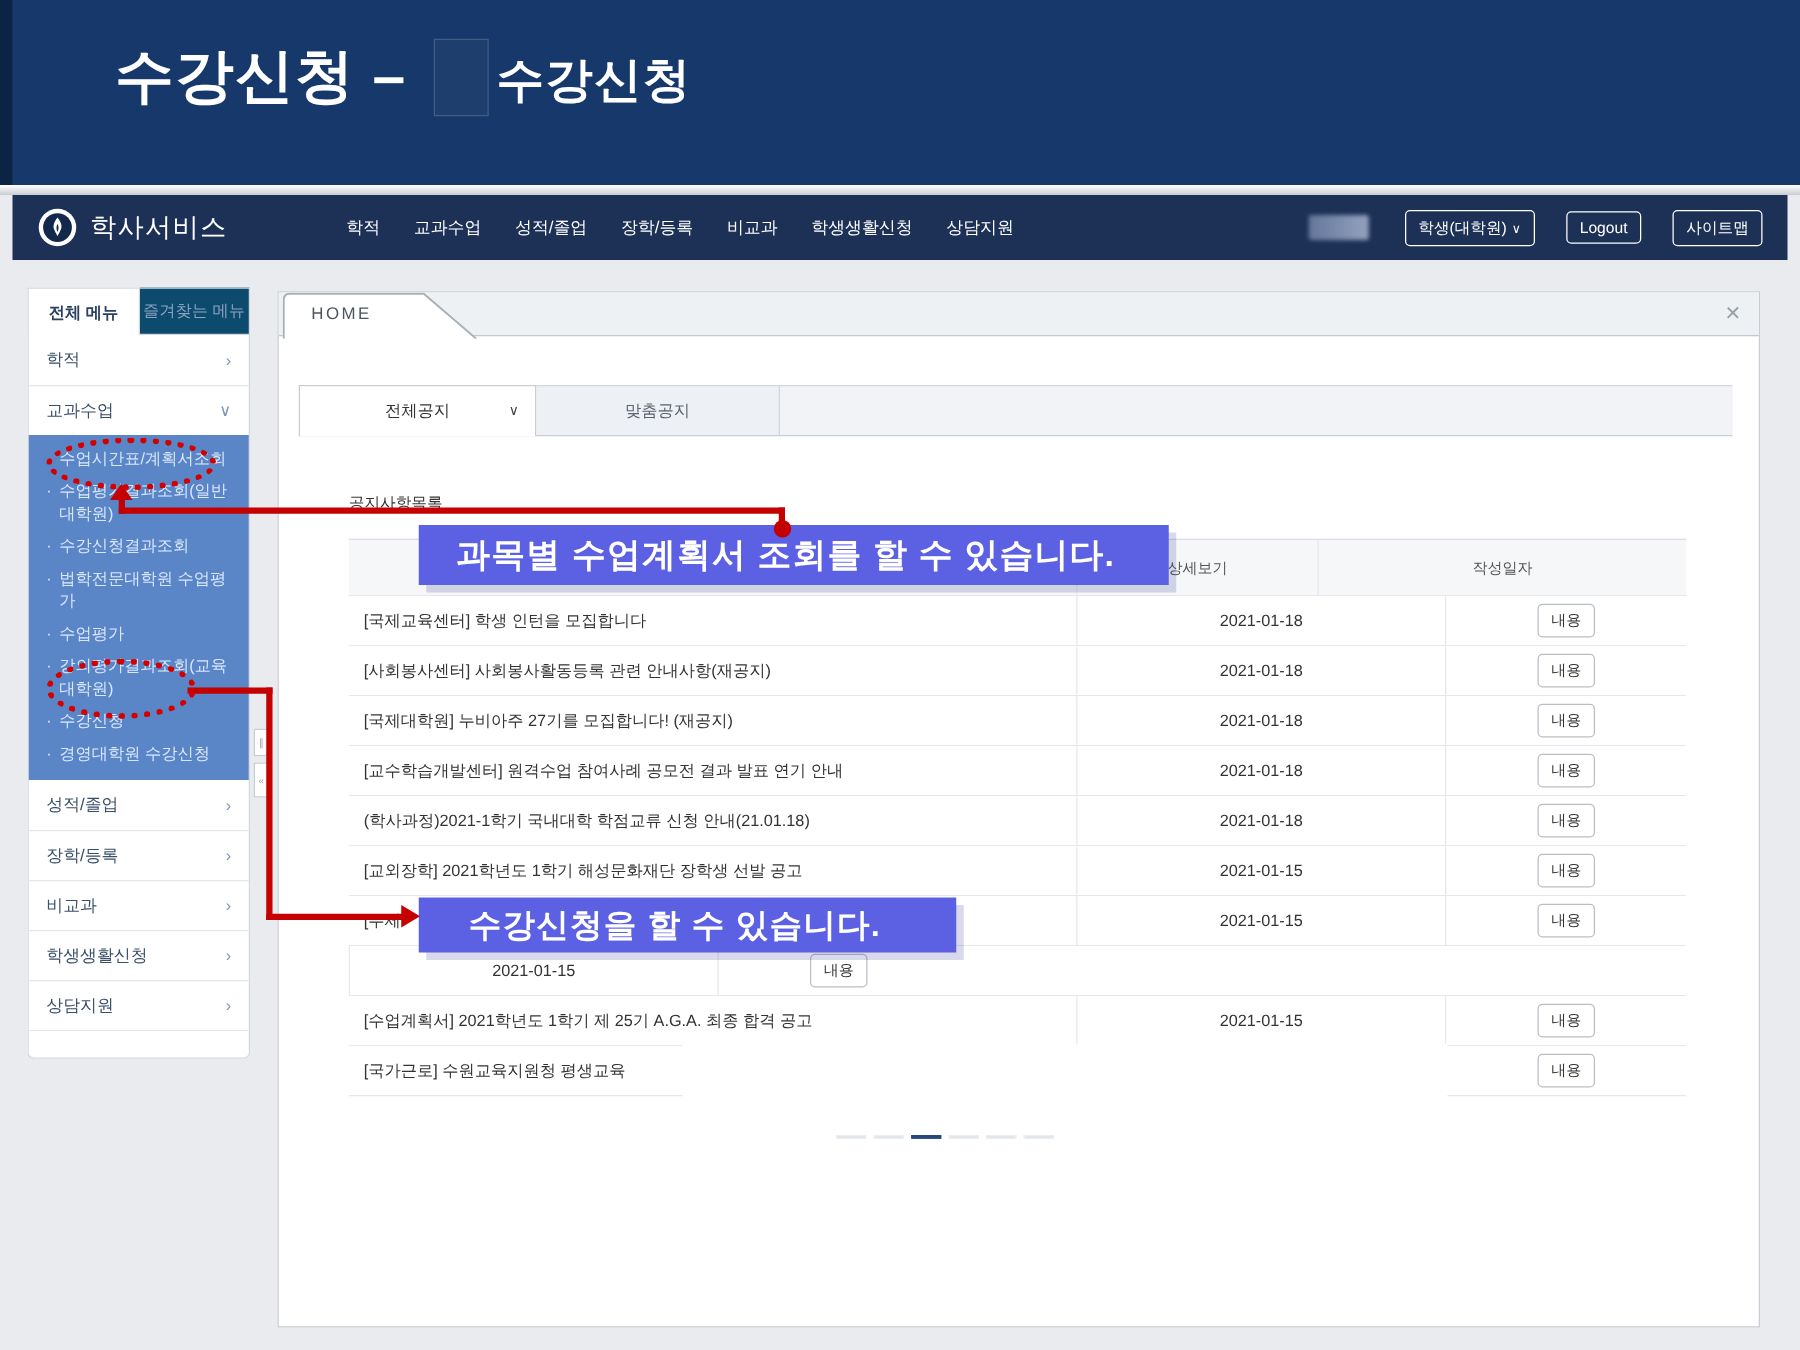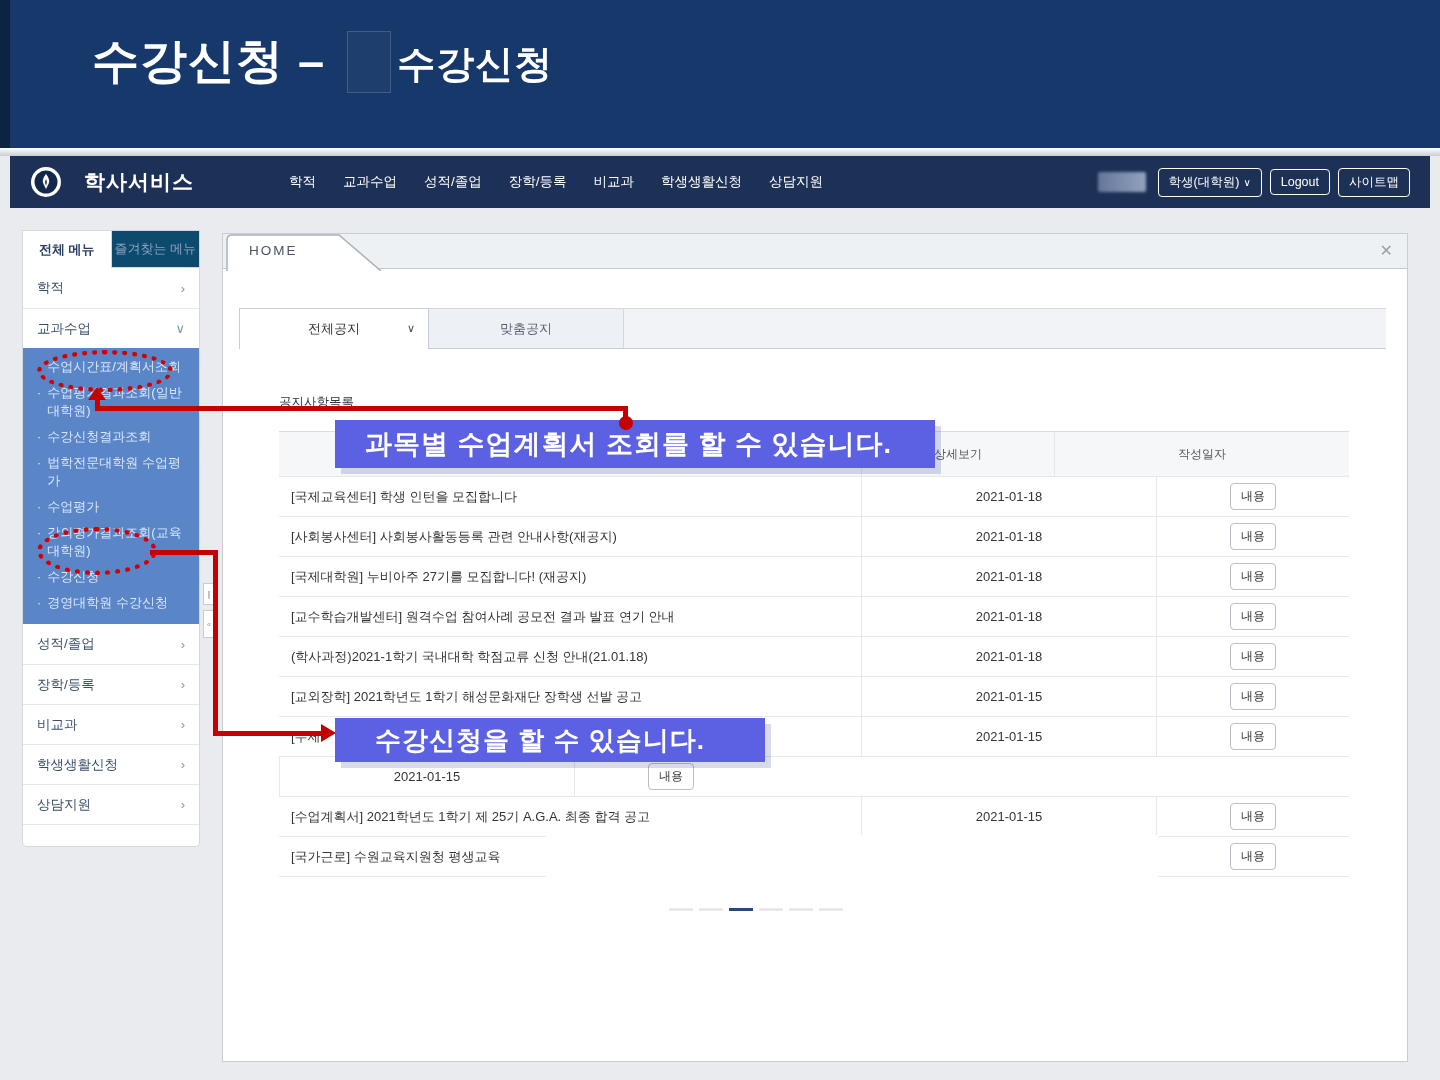--- a/index.html
+++ b/index.html
@@ -14,24 +14,24 @@
   .banner-title { font-size:47px; font-weight:bold; letter-spacing:1px; }
   .banner-ghostbox { width:44px; height:62px; margin:0 6px 0 22px; align-self:center; border:1px solid rgba(255,255,255,.16); background:rgba(255,255,255,.03); }
   .banner-subtitle { font-size:38px; font-weight:bold; letter-spacing:1px; }
   .banner-divider { position:absolute; left:0; top:148px; width:1440px; height:8px;
      background:linear-gradient(#ffffff,#c9cdd3); }
 
   
   .navbar { position:absolute; left:10px; top:156px; width:1420px; height:52px; background:#1d3157;
      display:flex; align-items:center; padding:0 20px; color:#fff; }
   .emblem { width:32px; height:32px; flex:0 0 auto; }
-  .logo-text { font-size:21px; font-weight:bold; margin-left:22px; letter-spacing:1px; }
+  .logo-text { font-size:21px; font-weight:normal; margin-left:10px; letter-spacing:1px; }
   .nav-menu { display:flex; list-style:none; margin-left:95px; gap:27px; font-size:13.5px; }
   .nav-menu li { cursor:pointer; white-space:nowrap; }
-  .nav-right { margin-left:auto; display:flex; align-items:center; gap:8px; }
+  .nav-right { margin-left:auto; display:flex; align-items:center; gap:25px; }
   .redacted { width:48px; height:20px; border-radius:2px; filter:blur(1.5px);
      background:linear-gradient(90deg,#64769b,#93a2bd); margin-right:4px; }
   .nav-btn { border:1px solid #fff; border-radius:4px; background:transparent; color:#fff;
      font-size:12.5px; padding:5px 10px; white-space:nowrap; font-family:inherit; }
   .nav-btn .caret { font-size:10px; margin-left:4px; }
 
   
   .sidebar { position:absolute; left:22px; top:230px; width:178px; }
   .side-tabs { display:flex; height:38px; }
   .side-tab { flex:1; display:flex; align-items:center; justify-content:center; font-size:13px; }

